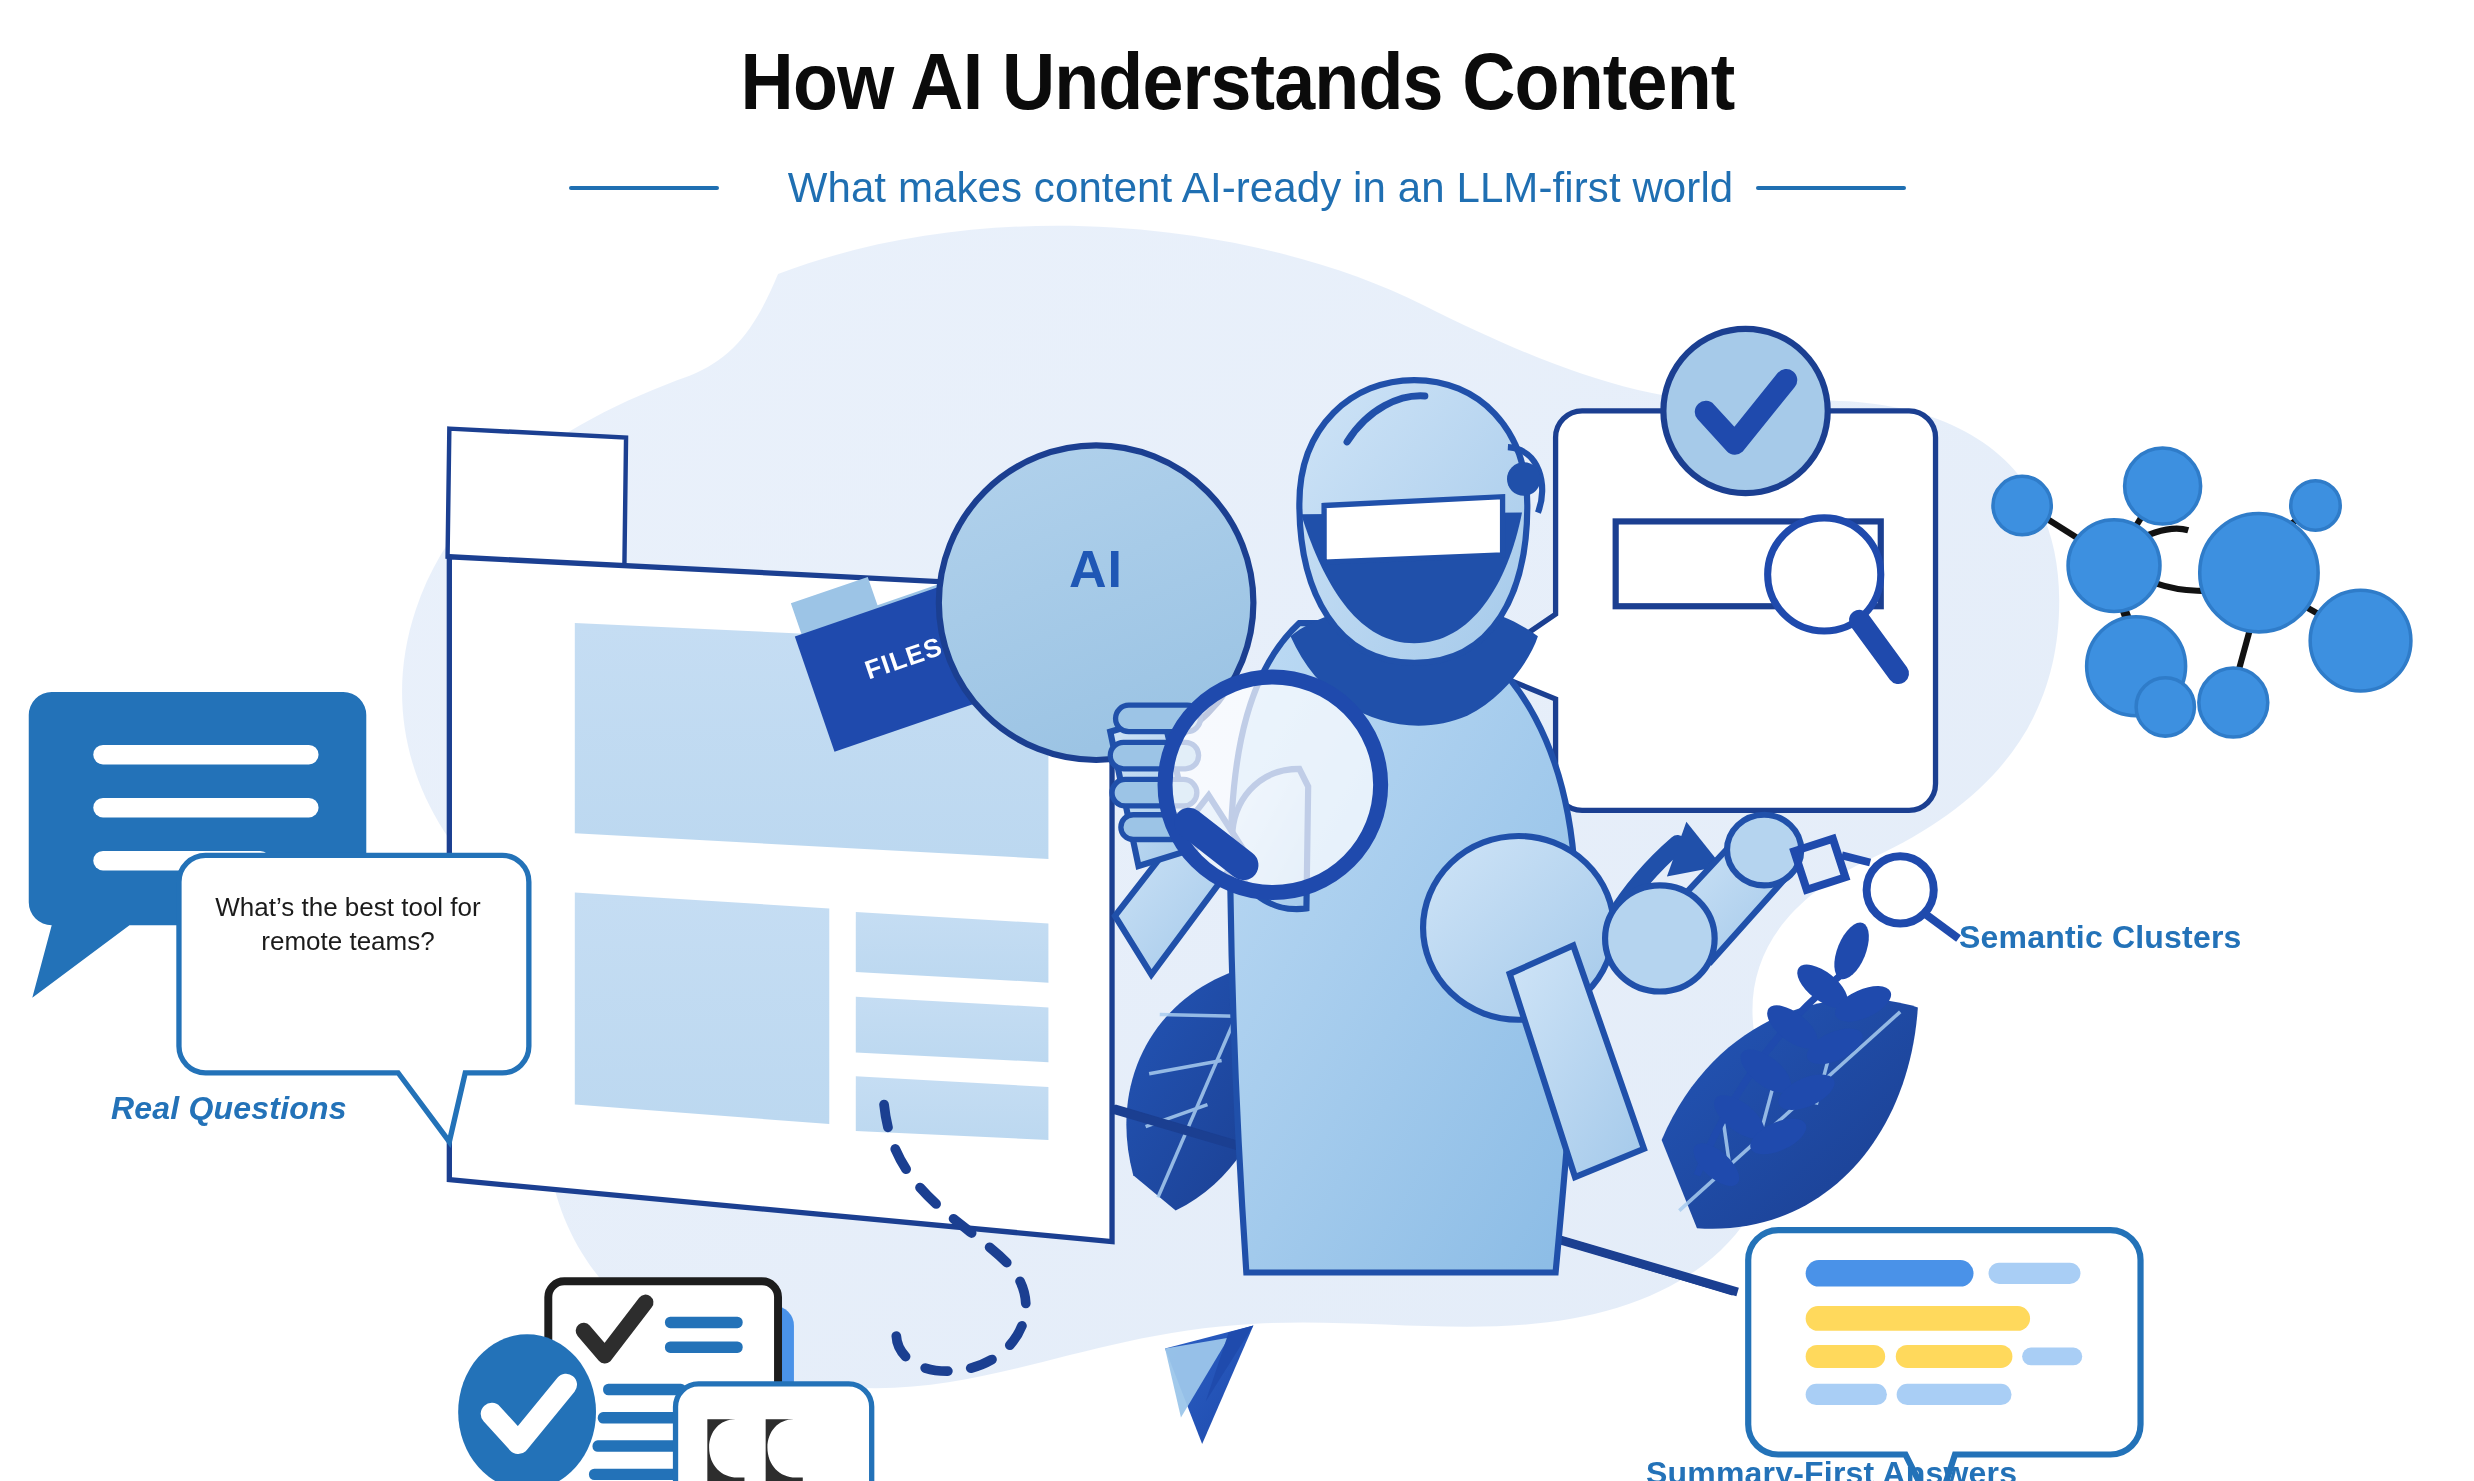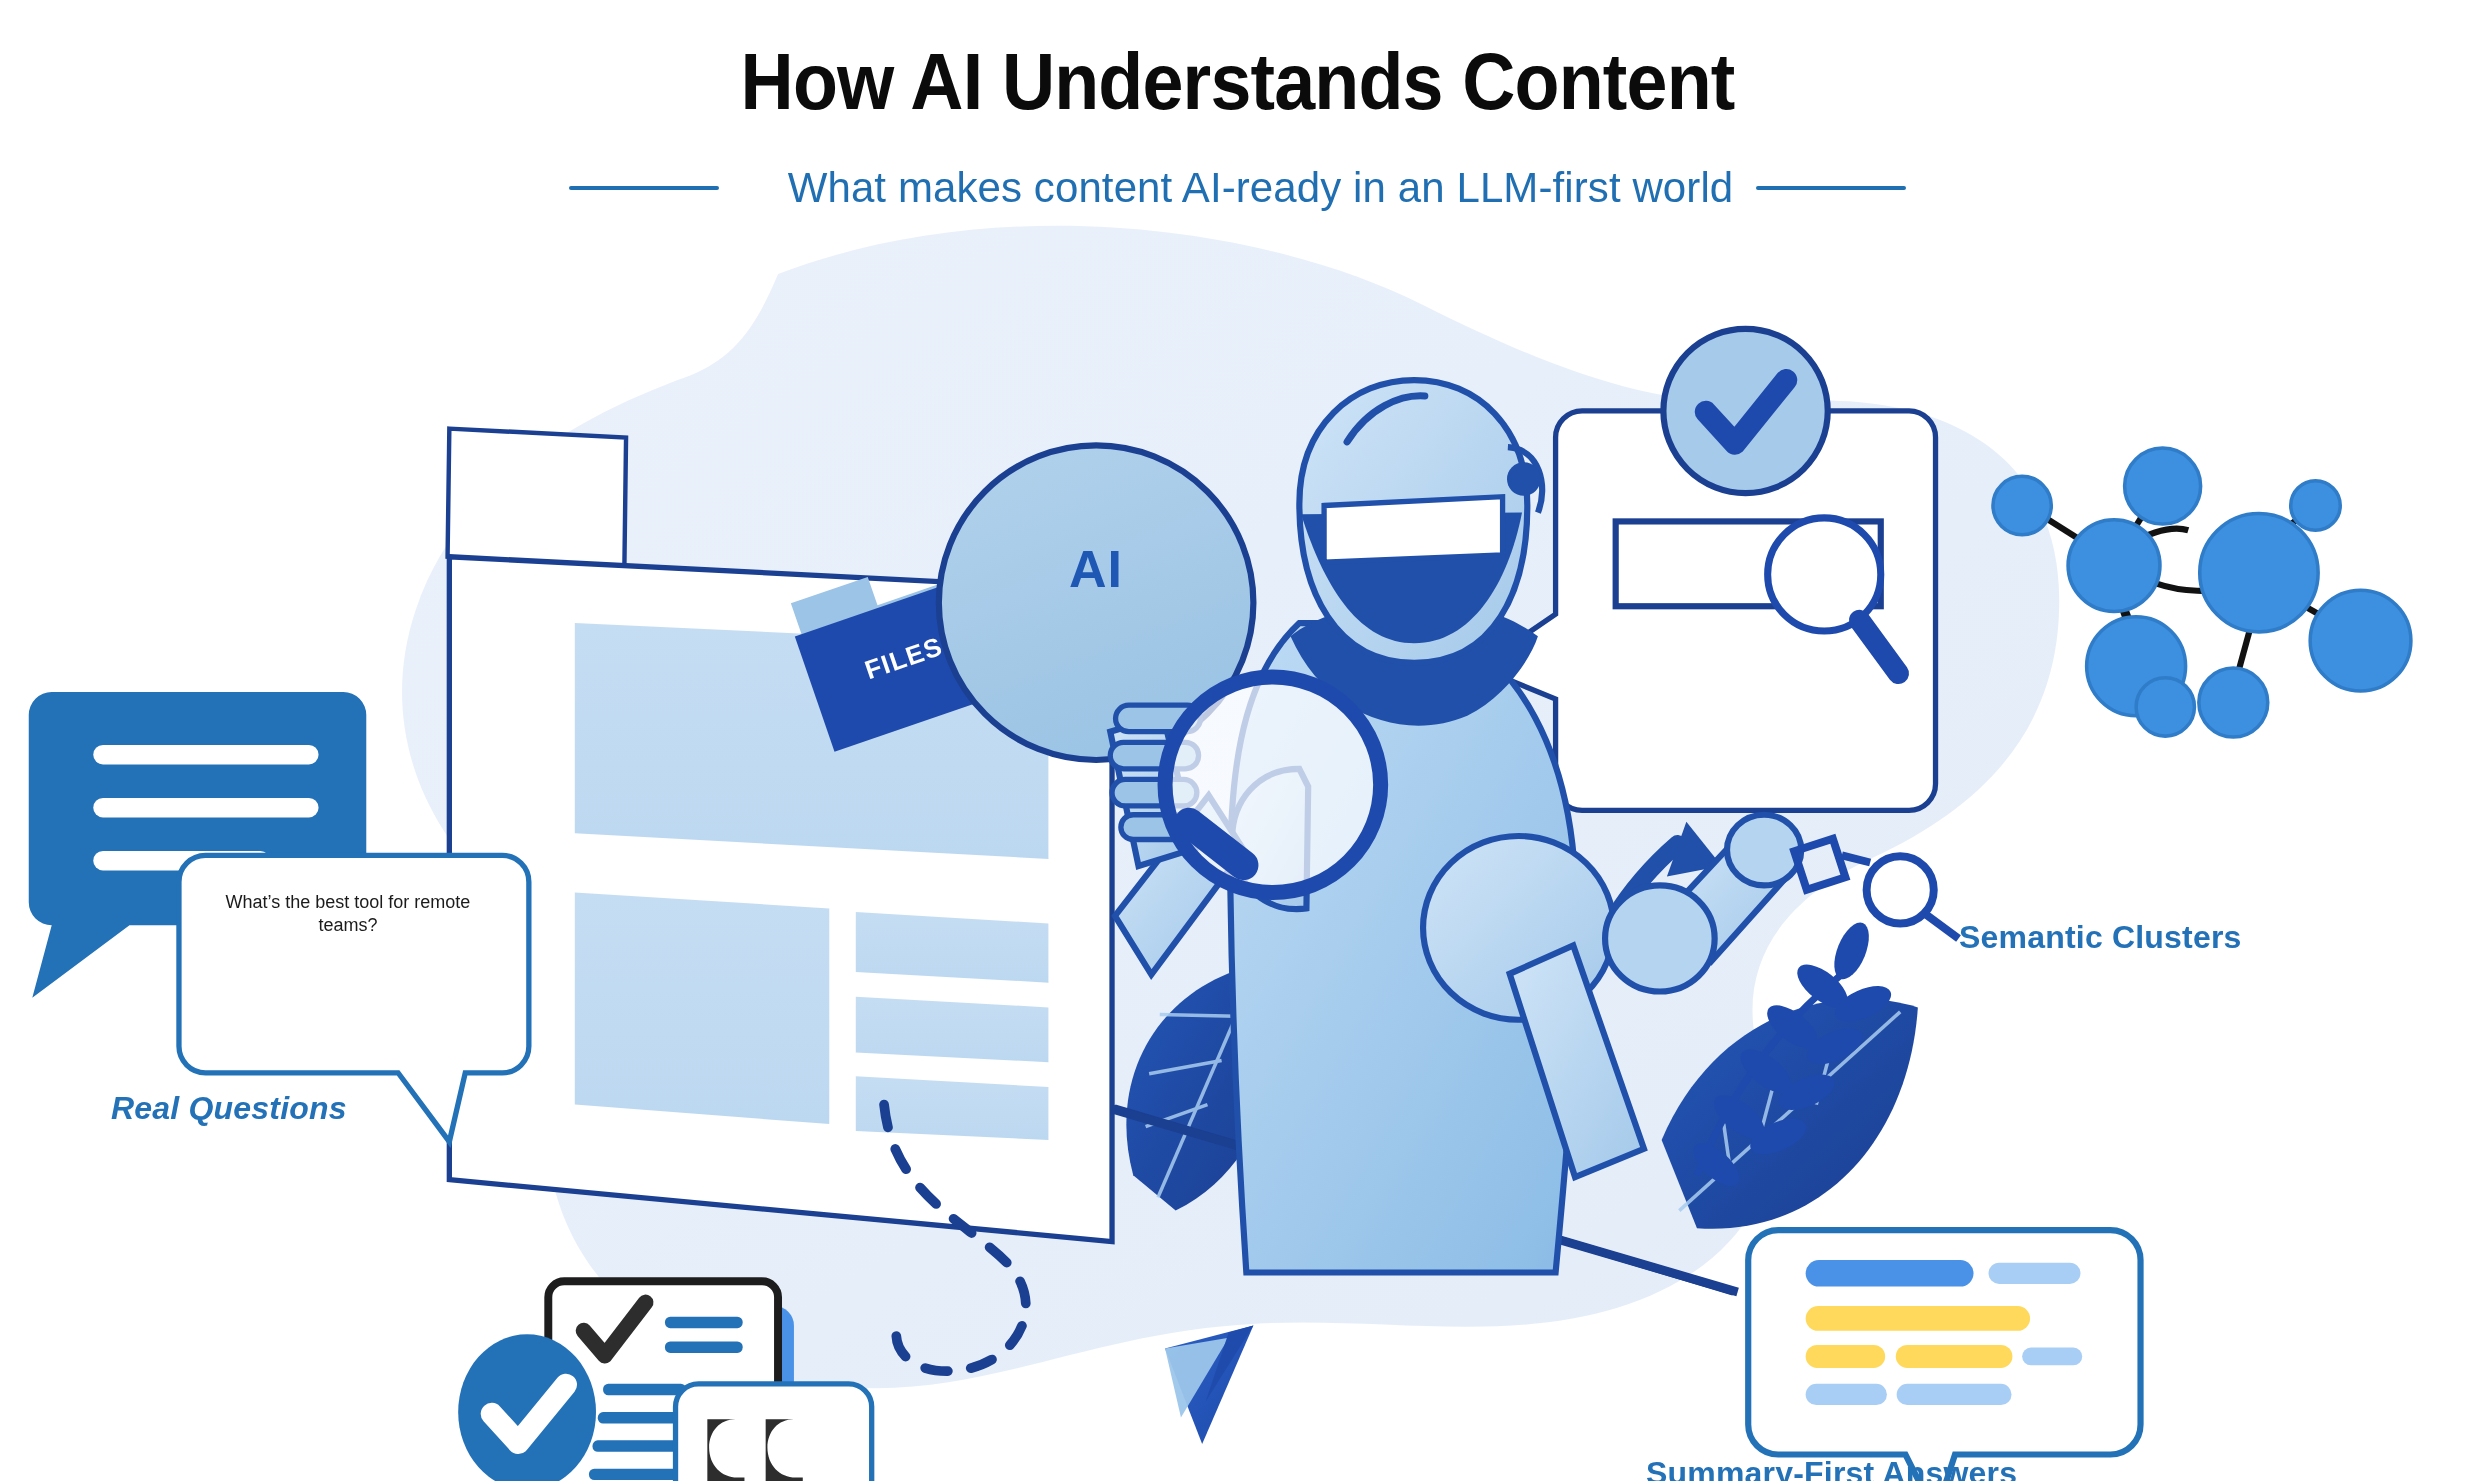--- a/index.html
+++ b/index.html
@@ -19,21 +19,21 @@
   #art{position:absolute;left:0;top:221px;width:2475px;height:1260px;}
   #art svg{display:block;width:2475px;height:1260px;}
 
   
   .label{position:absolute;font-size:32px;font-weight:700;color:#2372b8;white-space:nowrap;letter-spacing:0.2px;}
   #lbl-real{left:111px;top:869px;font-style:italic;}
   #lbl-summary{left:1646px;top:1234px;}
   #lbl-semantic{left:1959px;top:698px;}
 
   #qbubble-text{position:absolute;left:202px;top:670px;width:292px;text-align:center;
-     font-size:18px;color:#1b1b1b;line-height:1.30;font-weight:400;}
+     font-size:26px;color:#1b1b1b;line-height:1.30;font-weight:400;}
   #ai-text{position:absolute;left:1003px;top:318px;width:186px;text-align:center;
      font-size:52px;font-weight:700;color:#1f57b5;letter-spacing:0.9px;}
   #files-text{position:absolute;left:829px;top:422px;width:150px;text-align:center;
      font-size:26px;font-weight:600;color:#ffffff;letter-spacing:1.3px;
      transform:rotate(-19deg);transform-origin:50% 50%;}
 </style>
 </head>
 <body>
 
 <div id="stage">

